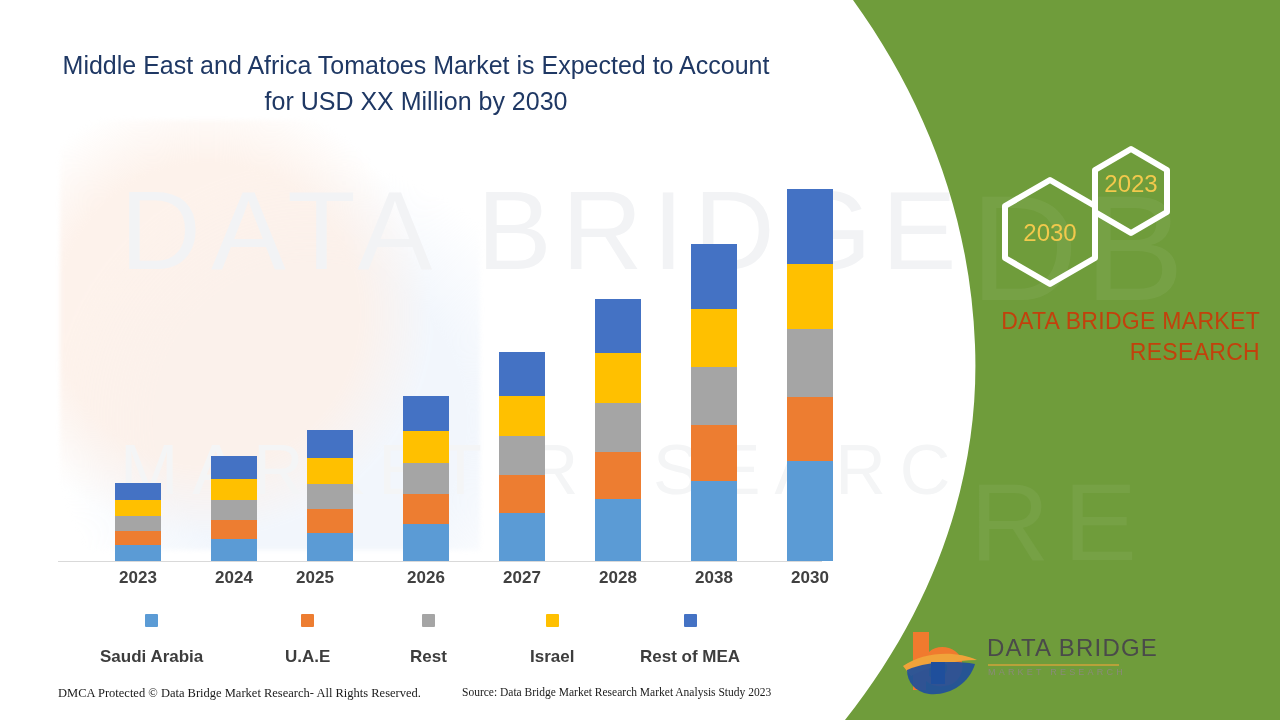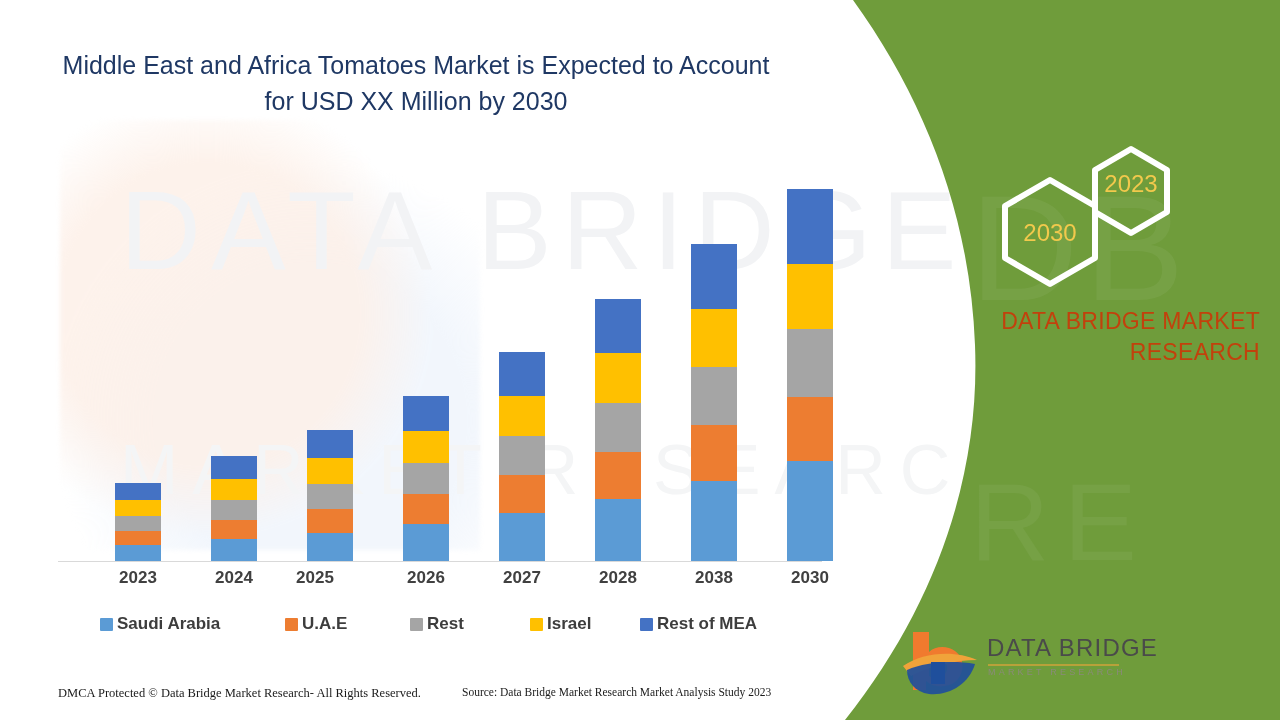--- a/index.html
+++ b/index.html
@@ -49,21 +49,21 @@
   .xlabels{position:absolute;left:0;right:0;top:398px;height:30px;}
   .xlab{
     position:absolute;width:70px;text-align:center;top:0;
     font-size:17px;color:#404040;font-weight:700;
   }
 
   
   #legend{
     position:absolute;left:100px;top:614px;width:700px;height:28px;
   }
-  .lg{position:absolute;top:0;display:flex;align-items:center;gap:4px;}
+  .lg{position:absolute;top:0;display:flex;align-items:center;gap:20px;flex-direction:column;}
   .lg .sw{width:13px;height:13px;display:inline-block;border-radius:1px;}
   .lg .tx{font-size:17px;color:#3d3d3d;font-weight:700;white-space:nowrap;}
 
   
   .foot{
     position:absolute;top:686px;font-family:"Liberation Serif", serif;
     font-size:12.5px;color:#1a1a1a;white-space:nowrap;
   }
   .foot.dmca{left:58px;}
   .foot.src{left:462px;font-size:11.5px;}

